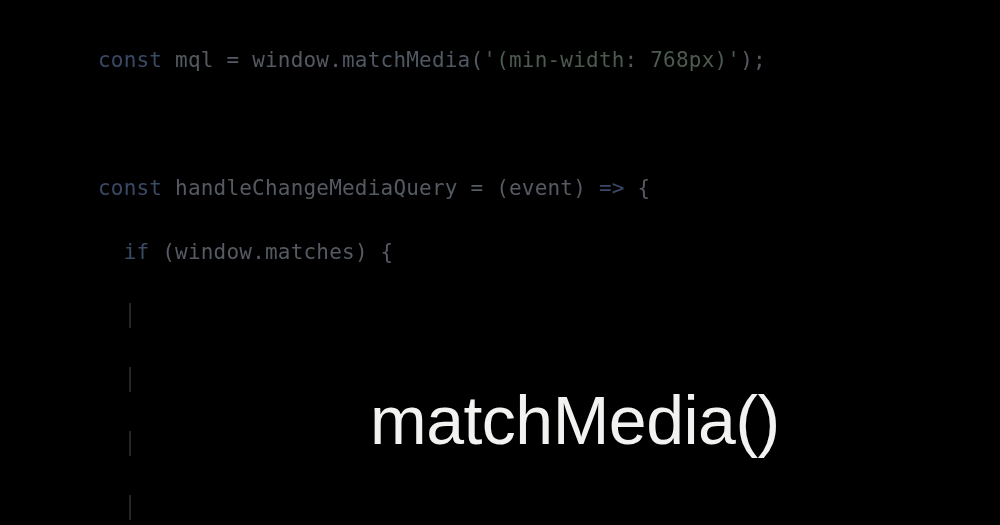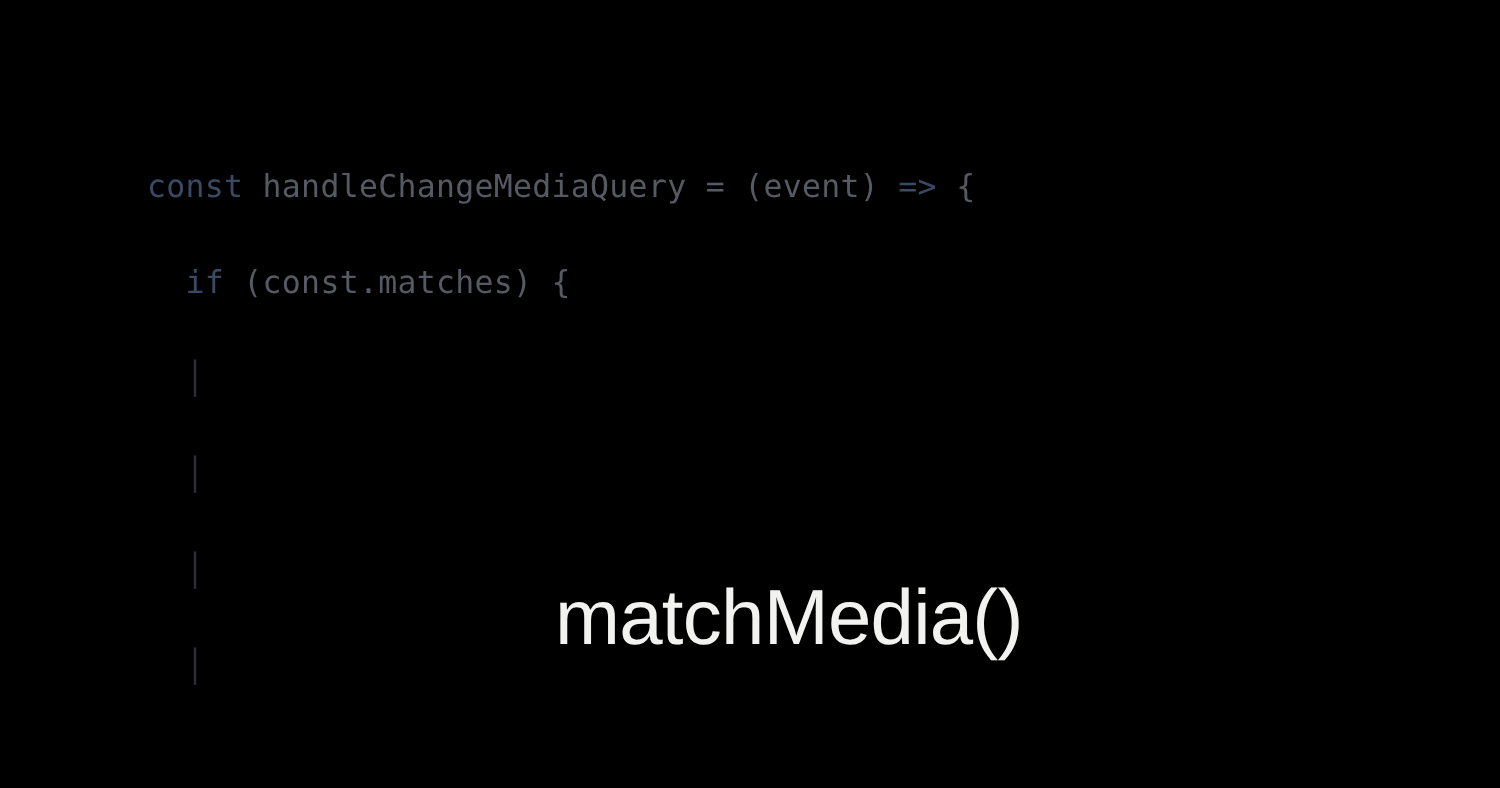--- a/index.html
+++ b/index.html
@@ -53,34 +53,35 @@
     line-height: 1;
     letter-spacing: -1px;
   }
   .subtitle {
     position: absolute;
     top: 386px;
     left: 370px;
     color: #f2f2f0;
     font-family: -apple-system, BlinkMacSystemFont, "Segoe UI", Helvetica, Arial, sans-serif;
     font-weight: 500;
-    font-size: 52px;
+    font-size: 68px;
     line-height: 1;
     letter-spacing: -0.5px;
   }
 </style>
 </head>
 <body>
 
 <div class="stage">
 
   <div class="code">
+<span class="row"><span class="kw">const</span> <span class="id">mql</span><span class="op"> = </span><span class="obj">window</span><span class="pun">.</span><span class="fn">matchMedia</span><span class="pun">(</span><span class="str">'(min-width: 768px)'</span><span class="pun">);</span></span>
 <span class="row"></span>
 <span class="row"><span class="kw">const</span> <span class="id">handleChangeMediaQuery</span><span class="op"> = </span><span class="pun">(event)</span><span class="arrow"> =&gt; </span><span class="brace">{</span></span>
-<span class="row"><span class="guide">  </span><span class="kw">if</span><span class="pun"> (const</span><span class="pun">.</span><span class="id">matches</span><span class="pun">) </span><span class="brace">{</span></span>
+<span class="row"><span class="guide">  </span><span class="kw">if</span><span class="pun"> (window</span><span class="pun">.</span><span class="id">matches</span><span class="pun">) </span><span class="brace">{</span></span>
 <span class="row"><span class="guide">  │ </span></span>
 <span class="row"><span class="guide">  │ </span></span>
 <span class="row"><span class="guide">  │ </span></span>
 <span class="row"><span class="guide">  │ </span></span>
 
 
 
 
 
 

